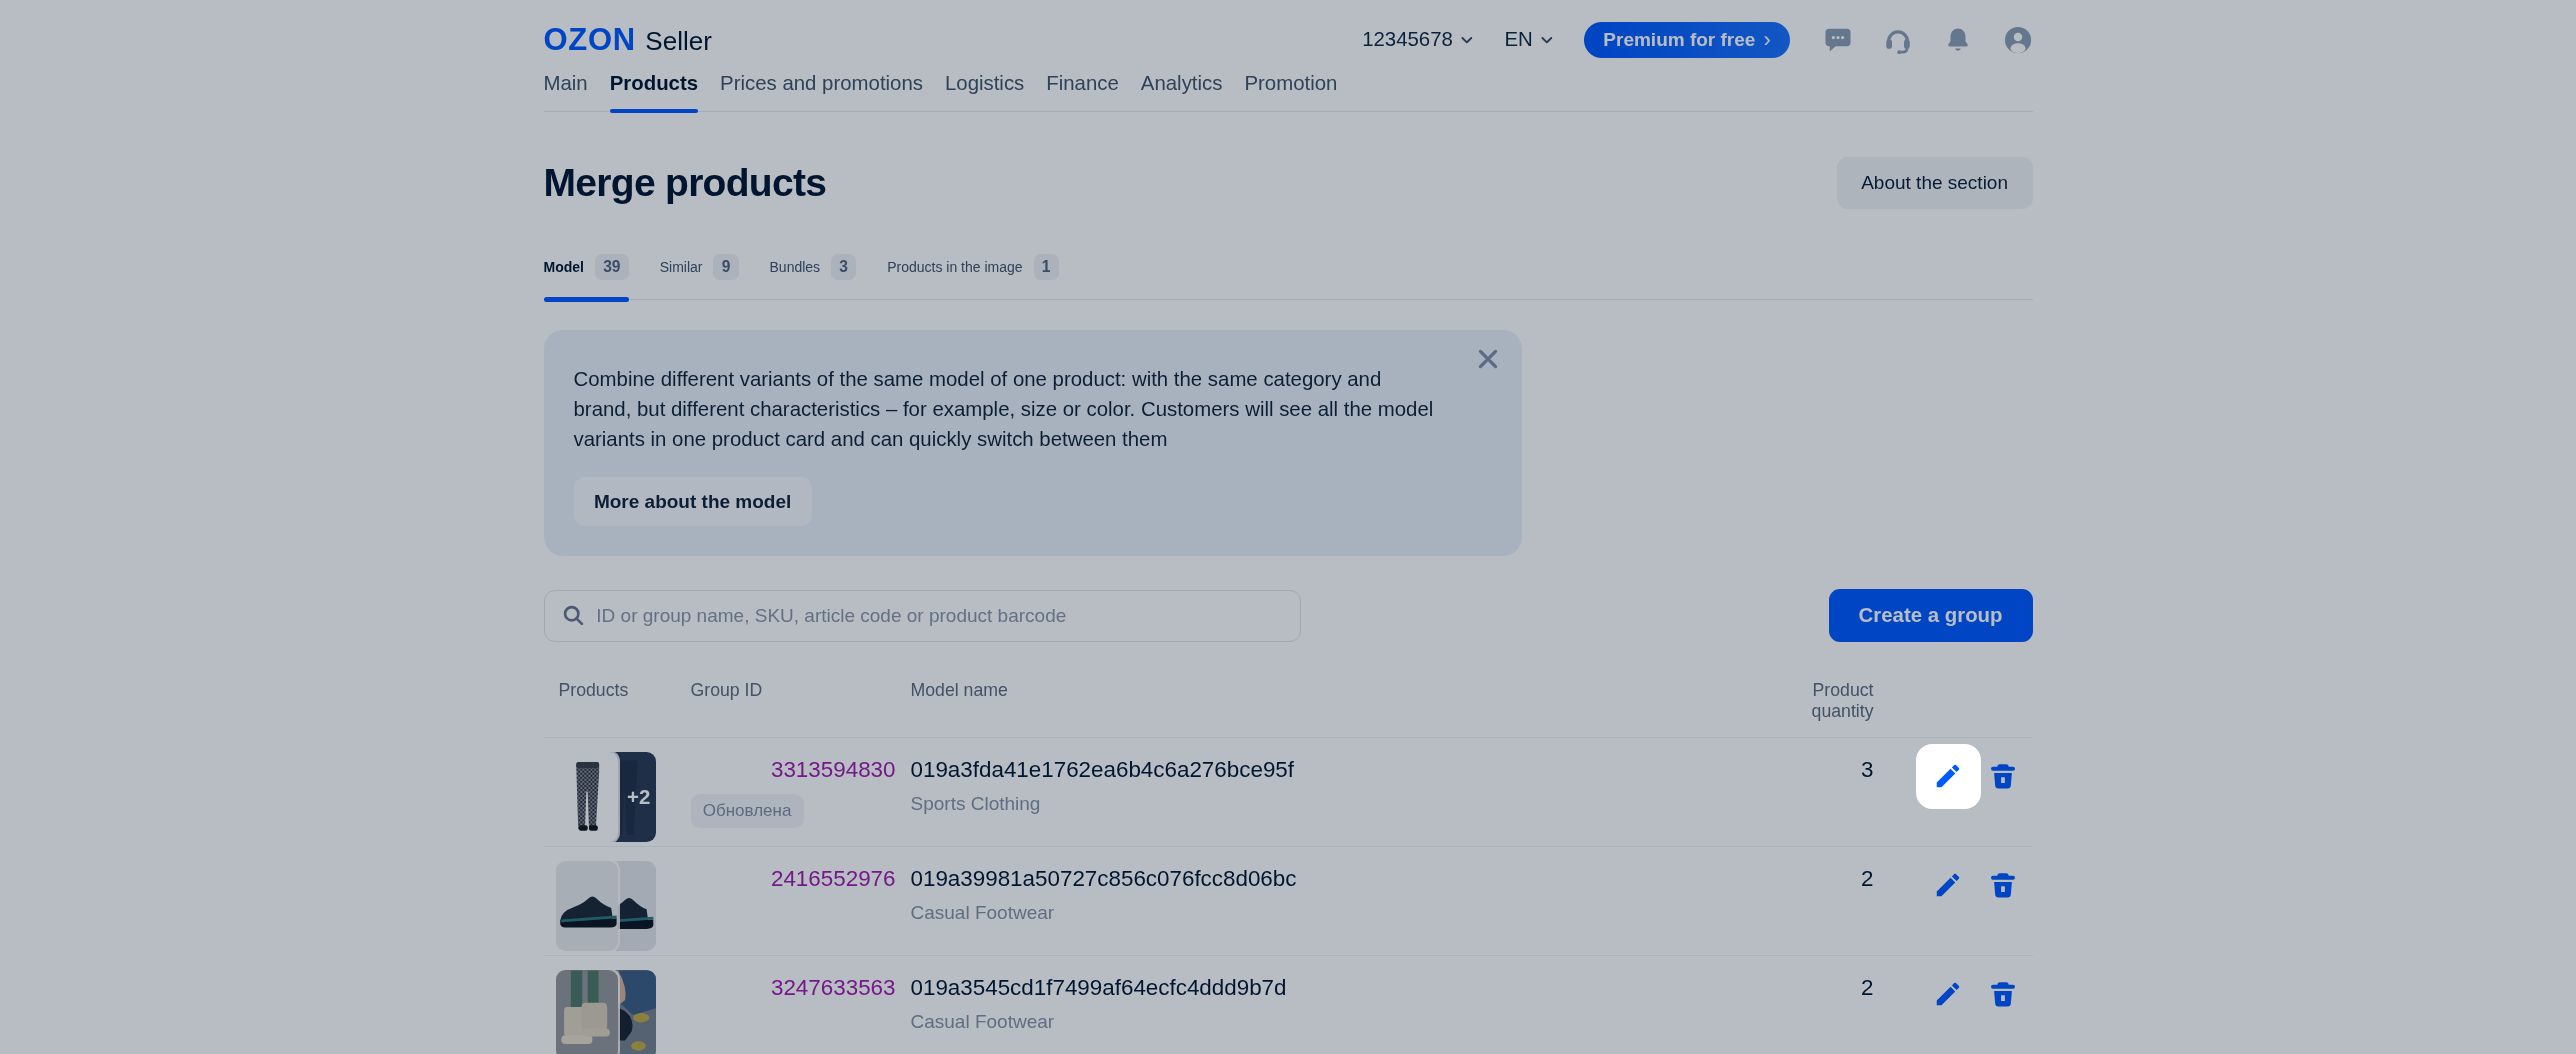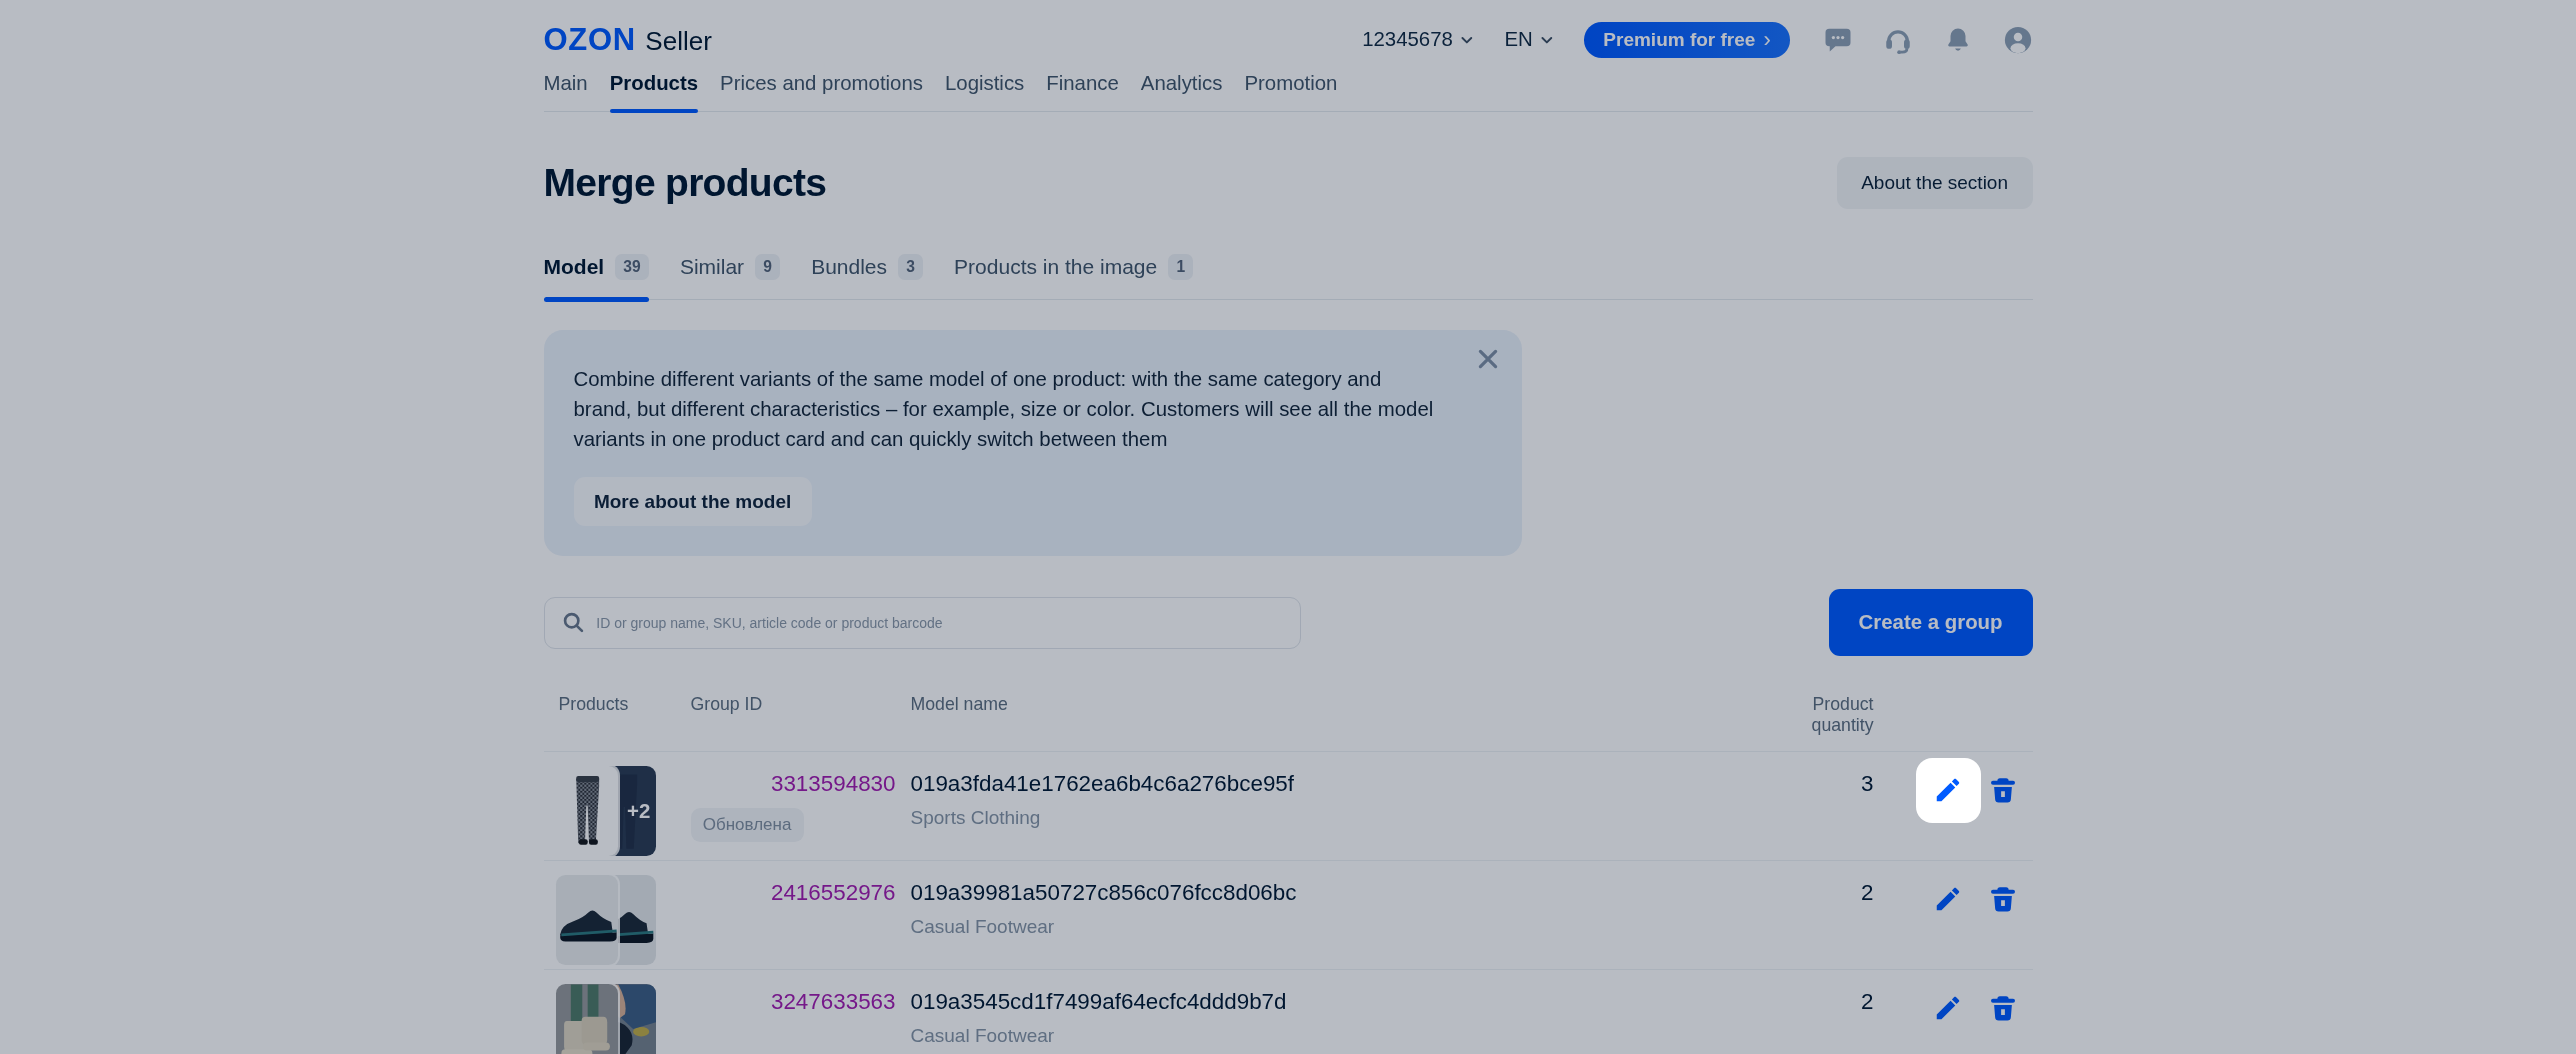--- a/index.html
+++ b/index.html
@@ -33,21 +33,21 @@
 
   
   .title-row { display:flex; align-items:center; justify-content:space-between; margin-top:45px; }
   .page-title { font-size:39px; font-weight:700; letter-spacing:-0.7px; }
   .about-btn { background:#f1f4f6; border:none; border-radius:11px; padding:15px 24.5px;
                font-size:19px; color:#0b2239; font-family:inherit; cursor:pointer; }
 
   
   .tabs { display:flex; gap:31px; margin-top:45px; border-bottom:1.4px solid #e4e9ee; }
   .tab { display:flex; align-items:center; gap:11px; padding-bottom:19px; position:relative; cursor:pointer; }
-  .tab-label { font-size:21px; color:#41566b; }
+  .tab-label { font-size:14px; color:#41566b; }
   .tab.active .tab-label { color:#001a34; font-weight:700; }
   .tab.active::after { content:""; position:absolute; left:0; right:0; bottom:-2.7px; height:4.8px;
                        background:#005bff; border-radius:2.7px; }
   .tab-badge { background:#eef1f5; color:#54657a; font-size:15.6px; font-weight:700;
                border-radius:6.8px; padding:4.1px 8.2px; }
 
   
   .banner { position:relative; width:978px; margin-top:30px; background:#e9f1fa;
             border-radius:19px; padding:34px 82px 30px 30px; }
   .banner-text { font-size:20.4px; line-height:30px; color:#13263a; max-width:890px; }
@@ -55,23 +55,23 @@
   .banner-close svg { width:100%; height:100%; stroke:#7d8fa5; stroke-width:3; stroke-linecap:round; }
   .banner-btn { margin-top:23px; background:rgba(255,255,255,0.62); border:none; border-radius:11px;
                 padding:13.6px 20.4px; font-size:19px; font-weight:700; color:#10243c;
                 font-family:inherit; cursor:pointer;text-align:center; }
 
   
   .toolbar { display:flex; align-items:center; justify-content:space-between; margin-top:33px; }
   .search-box { display:flex; align-items:center; gap:11px; width:757px; height:52px;
                 border:1.4px solid #dfe4ea; border-radius:11px; background:#fff; padding:0 16.3px; }
   .search-box svg { width:24.5px; height:24.5px; stroke:#68788c; stroke-width:2.6; fill:none; stroke-linecap:round; flex:none; }
-  .search-input { border:none; outline:none; flex:1; font-size:14px; color:#102a43; font-family:inherit; background:transparent; }
+  .search-input { border:none; outline:none; flex:1; font-size:19px; color:#102a43; font-family:inherit; background:transparent; }
   .search-input::placeholder { color:#8a98a8; }
-  .create-btn { background:#005bff; color:#fff; border:none; border-radius:11px; height:67px;
+  .create-btn { background:#005bff; color:#fff; border:none; border-radius:11px; height:53px;
                 padding:0 30px; font-size:20.4px; font-weight:700; font-family:inherit; cursor:pointer; }
 
   
   .table { margin-top:38px; }
   .thead, .trow { display:grid; grid-template-columns:132px 220px 876px 102px 159px; align-items:start; }
   .thead { padding:0 0 15px 0; }
   .th { font-size:17.7px; color:#5c6e80; padding-left:15px; }
   .th.qty { text-align:right; padding-left:0; }
   .trow { border-top:1.4px solid #eef1f4; padding-top:13.6px; height:109px; }
   .cell-pad { padding-left:15px; }

